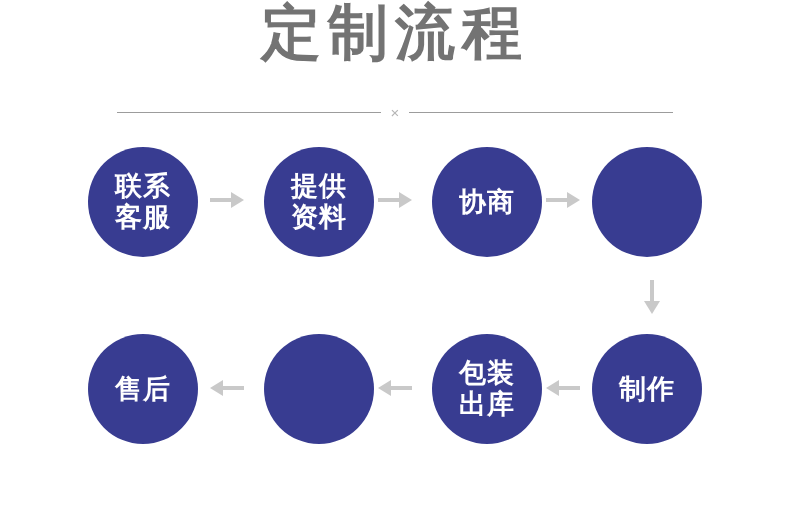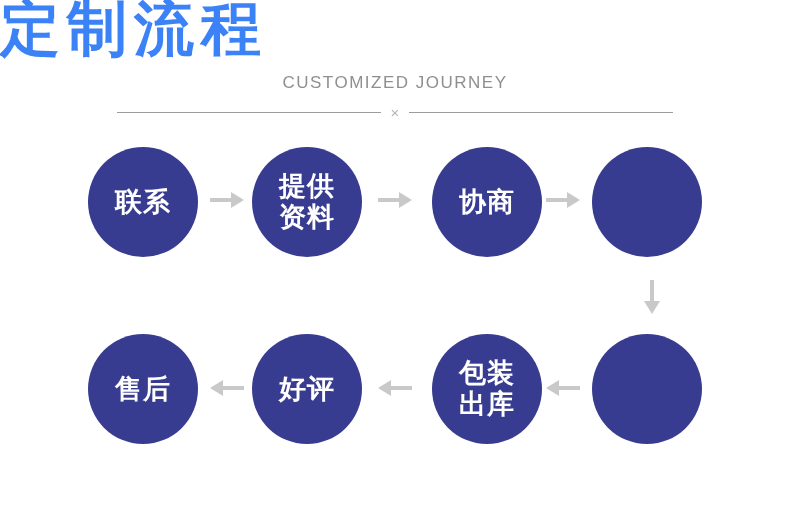--- a/index.html
+++ b/index.html
@@ -12,27 +12,26 @@
     height: 509px;
     background: #ffffff;
     overflow: hidden;
   }
 
   .title {
     position: absolute;
     top: 0;
     left: 0;
     width: 100%;
-    text-align: left;
+    text-align: center;
     font-size: 60px;
     line-height: 66px;
     font-weight: 900;
-    color: #3b82f6;
+    color: #737373;
     letter-spacing: 7px;
-    font-family: Liberation Mono, monospace;
   }
 
   .subtitle {
     position: absolute;
     top: 73px;
     left: 0;
     width: 100%;
     text-align: center;
     font-size: 17px;
     line-height: 19px;
@@ -111,48 +110,48 @@
     content: ""; position: absolute; top: 22px; left: 0;
     border-top: 13px solid #c9c9c9;
     border-left: 8px solid transparent;
     border-right: 8px solid transparent;
   }
 
   
   .r1 { top: 147px; }
   .r2 { top: 334px; }
   .c1 { left: 88px; }
-  .c2 { left: 252px; }
+  .c2 { left: 264px; }
   .c3 { left: 432px; }
   .c4 { left: 592px; }
 
   
   .a-r1 { top: 192px; }
   .a-r2 { top: 380px; }
   .a-g1 { left: 209px; }
   .a-g2 { left: 377px; }
   .a-g3 { left: 545px; }
   .a-down { left: 644px; top: 279px; }
 </style>
 </head>
 <body>
 
 <div class="page">
 
   <h1 class="title">定制流程</h1>
-  <div class="subtitle">CUSTOMIZED JOURNEY</div>
 
   <div class="divider">
     <span class="line"></span>
     <span class="x-mark">×</span>
     <span class="line"></span>
   </div>
 
   <div class="circle r1 c1">
     <span>联系</span>
+    <span>客服</span>
   </div>
   <div class="arr-r a-r1 a-g1"></div>
 
   <div class="circle r1 c2">
     <span>提供</span>
     <span>资料</span>
   </div>
   <div class="arr-r a-r1 a-g2"></div>
 
   <div class="circle r1 c3">
@@ -164,26 +163,26 @@
   </div>
 
   <div class="arr-d a-down"></div>
 
   <div class="circle r2 c1">
     <span>售后</span>
   </div>
   <div class="arr-l a-r2 a-g1"></div>
 
   <div class="circle r2 c2">
-    <span>好评</span>
   </div>
   <div class="arr-l a-r2 a-g2"></div>
 
   <div class="circle r2 c3">
     <span>包装</span>
     <span>出库</span>
   </div>
   <div class="arr-l a-r2 a-g3"></div>
 
   <div class="circle r2 c4">
+    <span>制作</span>
   </div>
 
 </div>
 
 </body></html>

